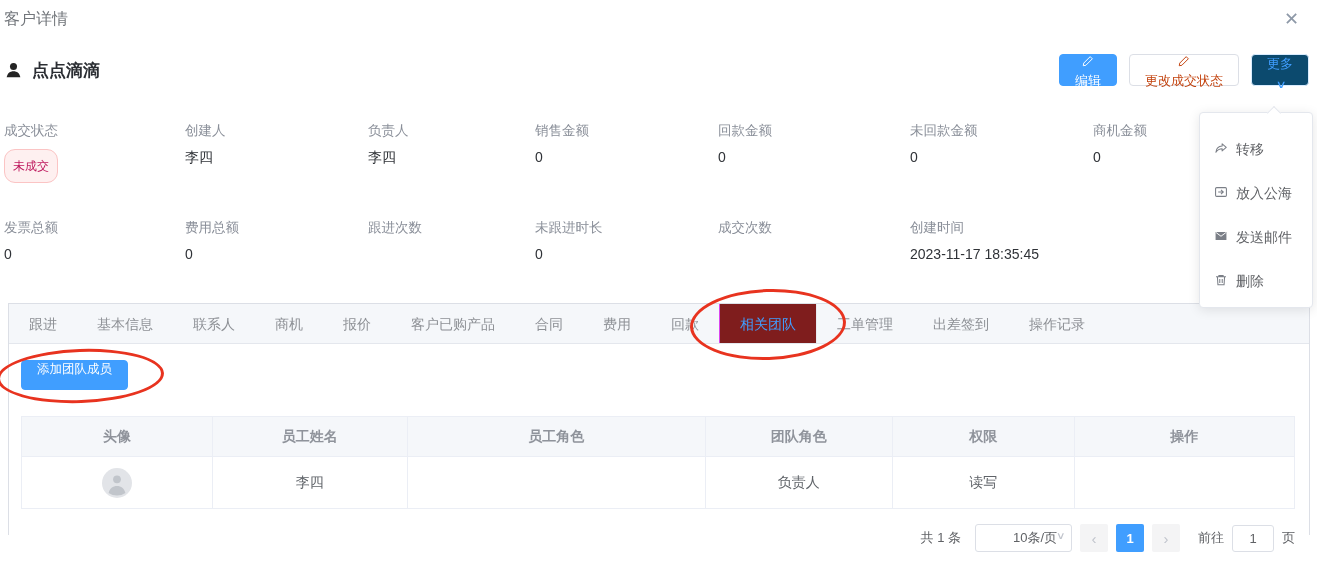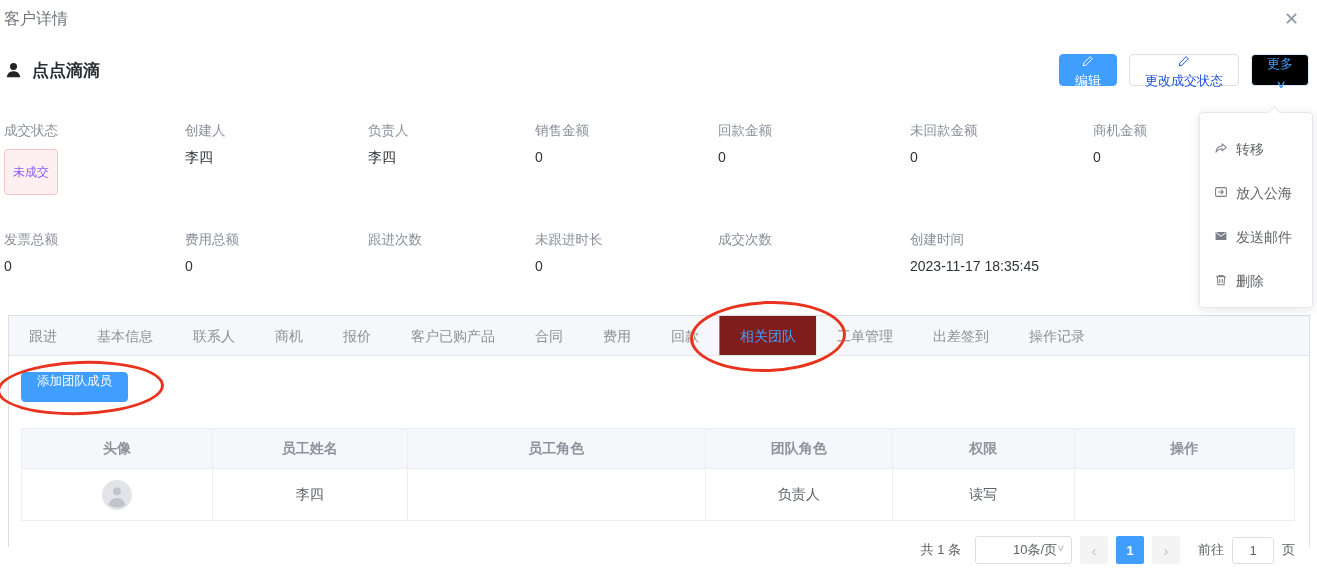--- a/index.html
+++ b/index.html
@@ -13,30 +13,30 @@
   .drawer-header { display:flex; justify-content:space-between; align-items:flex-start; padding:9px 14px 0 4px; }
   .drawer-title { font-size:16px; color:#72767b; }
   .close-btn { font-size:18px; color:#8e99a8; cursor:pointer; line-height:20px; padding:0 4px; background:none; border:none; }
   
   .summary-row { display:flex; justify-content:space-between; align-items:center; padding:24px 8px 0 4px; }
   .cust-name { display:flex; align-items:center; gap:9px; font-size:17px; font-weight:bold; color:#2b2e33; }
   .actions { display:flex; gap:12px; }
   .btn { display:inline-flex; align-items:center; gap:5px; border-radius:4px; font-size:13px;
          height:32px; padding:0 15px; cursor:pointer; border:1px solid transparent; background:#fff;flex-direction:column; }
   .btn-primary { background:#409eff; border-color:#409eff; color:#fff; }
-  .btn-plain   { border-color:#dcdfe6; color:#1d4ed8; }
-  .btn-soft    { background:#000000; border-color:#d9ecff; color:#409eff; }
+  .btn-plain   { border-color:#dcdfe6; color:#c2410c; }
+  .btn-soft    { background:#0c4a6e; border-color:#d9ecff; color:#409eff; }
   .caret { font-size:11px; transform:scaleX(1.4); display:inline-block; margin-left:2px; color:#409eff; }
   
   .fields { display:grid; grid-template-columns:181px 183px 167px 183px 192px 183px 1fr;
             row-gap:36px; padding:36px 8px 0 4px; }
   .field-label { font-size:13.5px; color:#8a8f99; margin-bottom:9px;font-family:Liberation Serif, serif; }
   .field-value { font-size:14px; color:#2f3237; min-height:17px; }
-  .badge-danger { display:inline-block; font-size:12px; color:#8b5cf6; background:#fef0f0;
-                  border:1px solid #fbc4c4; border-radius:4px; padding:14px 8px; line-height:16px; }
+  .badge-danger { display:inline-block; font-size:12px; color:#be185d; background:#fef0f0;
+                  border:1px solid #fbc4c4; border-radius:11px; padding:8px 8px; line-height:16px; }
   
   .tabs-card { margin:40px 7px 0 8px; border:1px solid #dcdfe6; border-bottom:none; height:232px; }
   .tabs-header { display:flex; background:#f5f7fa; border-bottom:1px solid #e4e7ed; height:40px; }
   .tab { line-height:40px; padding:0 20px; font-size:14px; color:#8d9095; cursor:pointer; position:relative; white-space:nowrap; }
   .tab.active { background:#7f1d1d; color:#409eff; border-left:1px solid #d946ef; border-right:1px solid #e8ebf0; }
   
   .annot-ellipse { position:absolute; border:3px solid #e8331f; border-radius:50%;
                    pointer-events:none; z-index:9; }
   .tab-annot { left:-30px; right:-30px; top:-15px; bottom:-17px; transform:rotate(-2deg); }
   .btn-annot { left:-24px; right:-36px; top:-11px; bottom:-13px; transform:rotate(-2deg); }

